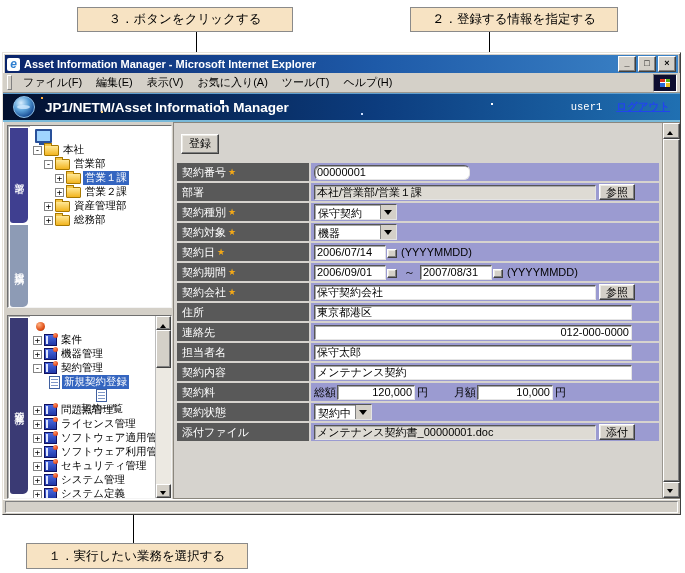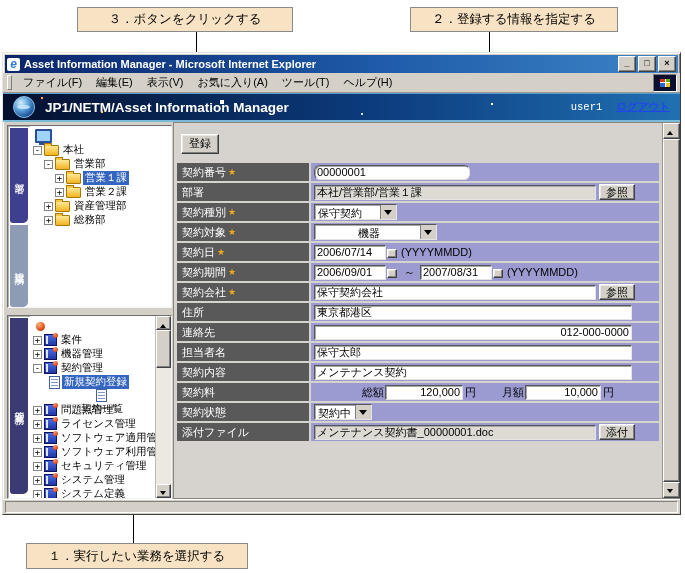--- a/index.html
+++ b/index.html
@@ -134,21 +134,21 @@
   .combo { display:inline-flex; height:16px; border:1px solid; border-color:#565656 #e4e4e4 #e4e4e4 #565656;
            box-shadow:inset 1px 1px 0 #a8a8a8; background:#fff; box-sizing:border-box; }
   .ctext { font-size:11px; padding:1px 4px 0 3px; white-space:nowrap; }
   .cbtn { width:15px; background:#d4d0c8; border-left:1px solid #808080; position:relative; }
   .cbtn::after { content:""; position:absolute; left:3px; top:5px; border:4px solid transparent; border-top:5px solid #000; }
   .minibtn { width:10px; height:9px; background:#d4d0c8; border:1px solid; border-color:#fff #404040 #404040 #fff;
              margin:6px 2px 0 1px; align-self:flex-start; padding:0; }
   .fmt { font-size:11px; margin-left:2px; white-space:nowrap; }
   .rangesep { margin:0 5px; font-size:11px; }
   .rowbtn { height:16px; padding:0 6px 1px; margin-left:auto; margin-right:24px; }
-  .feelabel { margin-right:1px; white-space:nowrap;margin-left:48px; }
+  .feelabel { margin-right:1px; white-space:nowrap; }
   .unit { margin:0 4px 0 2px; white-space:nowrap; }
   .descwrap { position:relative; width:316px; height:40px; }
   .descbox { width:100%; height:100%; box-sizing:border-box; resize:none; background:#fff;
              border:1px solid; border-color:#565656 #e4e4e4 #e4e4e4 #565656;
              box-shadow:inset 1px 1px 0 #a8a8a8; overflow:hidden; }
   .descscroll { position:absolute; right:1px; top:1px; bottom:1px; width:14px; background:#ece9e2;
                 display:flex; flex-direction:column; justify-content:space-between; }
   .descscroll .sarrow { height:13px; }
 
   
@@ -381,21 +381,21 @@
               </div>
             </div>
 
             <div class="frow">
               <div class="flabel">
                 <span>契約対象</span>
                   <span class="star">★</span>
               </div>
               <div class="fvalue">
                 <span class="combo">
-                  <span class="ctext" style="width:58px;margin-left:40px;">機器</span>
+                  <span class="ctext" style="width:58px;">機器</span>
                   <span class="cbtn"></span>
                 </span>
               </div>
             </div>
 
             <div class="frow">
               <div class="flabel">
                 <span>契約日</span>
                   <span class="star">★</span>
               </div>

